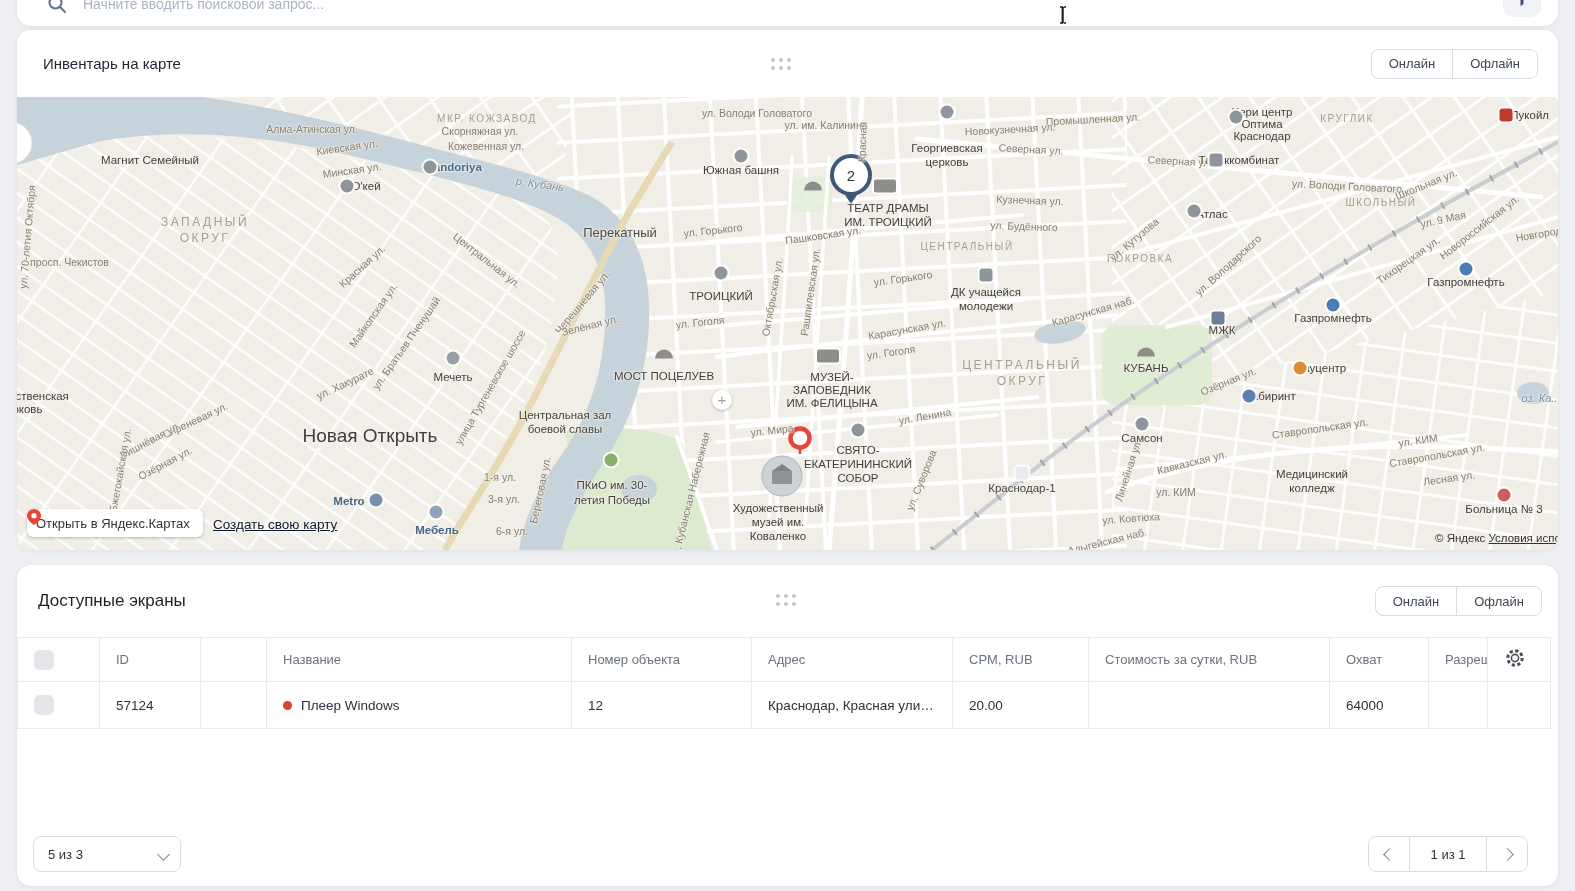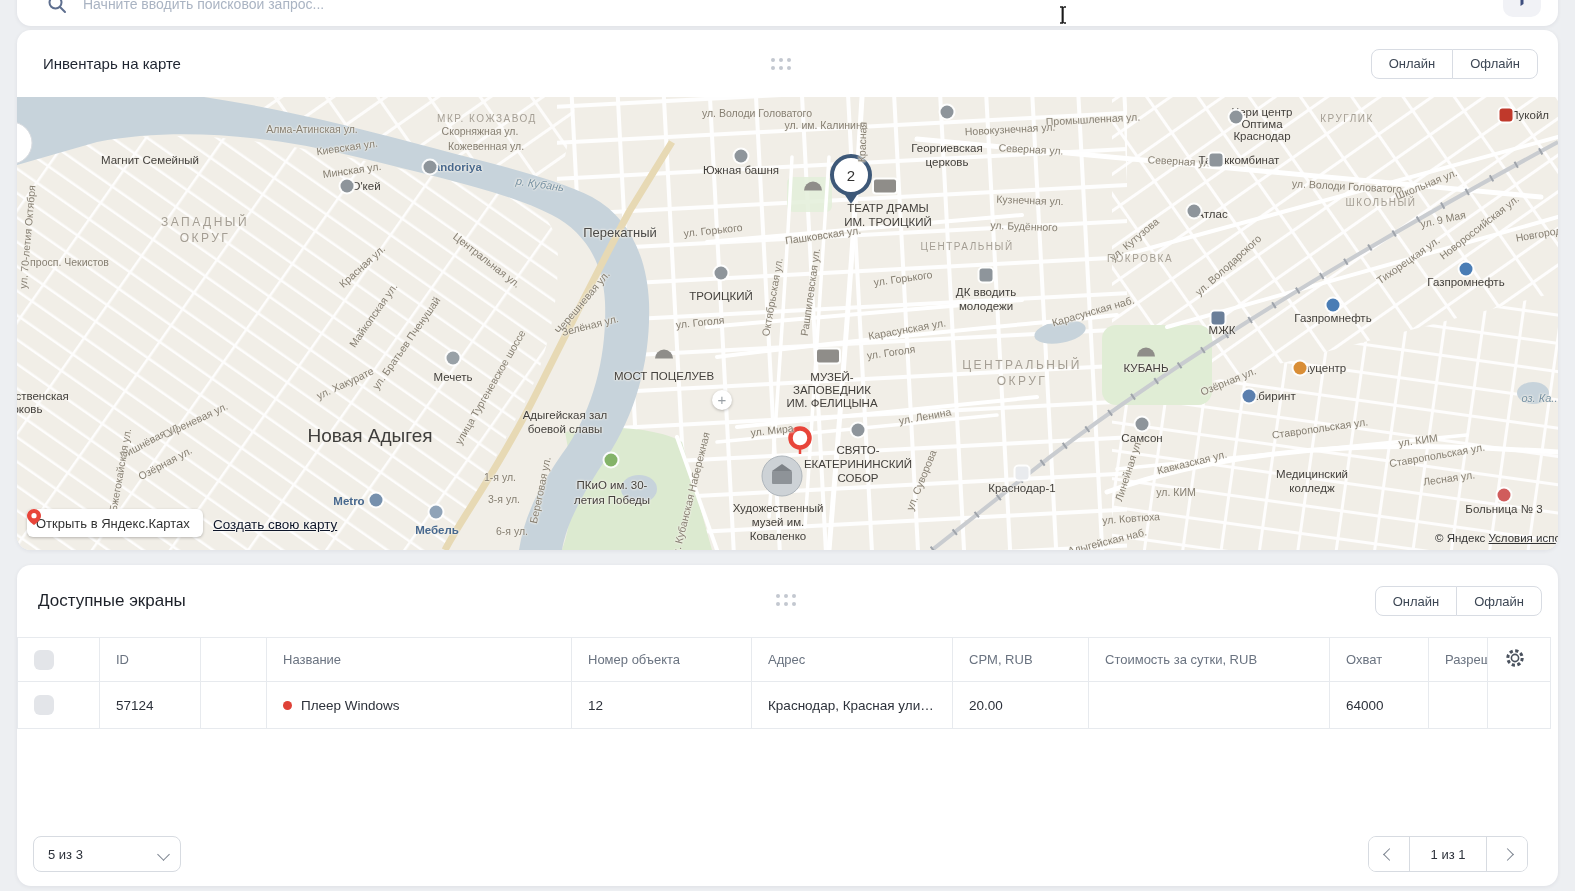--- a/index.html
+++ b/index.html
@@ -268,21 +268,21 @@
         <div class="ml st" style="left: 806px; top: 138px; transform: translate(-50%, -50%) rotate(-8deg);">Пашковская ул.</div>
         <div class="ml st" style="left: 886px; top: 181px; transform: translate(-50%, -50%) rotate(-8deg);">ул. Горького</div>
         <div class="ml d" style="left: 1123px; top: 161px;">ПОКРОВКА</div>
         <div class="ml st" style="left: 1117px; top: 142px; transform: translate(-50%, -50%) rotate(-40deg);">ул. Кутузова</div>
         <div class="ml st" style="left: 1211px; top: 168px; transform: translate(-50%, -50%) rotate(-42deg);">ул. Володарского</div>
         <div class="ml st" style="left: 1391px; top: 163px; transform: translate(-50%, -50%) rotate(-35deg);">Тихорецкая ул.</div>
         <div class="ml poi" style="left: 1449px; top: 185px;">Газпромнефть</div>
         <div class="ml poi" style="left: 704px; top: 199px;">ТРОИЦКИЙ</div>
         <div class="ml st" style="left: 683px; top: 225px; transform: translate(-50%, -50%) rotate(-6deg);">ул. Гоголя</div>
         <div class="ml st" style="left: 874px; top: 255px; transform: translate(-50%, -50%) rotate(-8deg);">ул. Гоголя</div>
-        <div class="ml poi" style="left: 969px; top: 195px;">ДК вводить</div>
+        <div class="ml poi" style="left: 969px; top: 195px;">ДК учащейся</div>
         <div class="ml poi" style="left: 969px; top: 209px;">молодежи</div>
         <div class="ml st" style="left: 890px; top: 232px; transform: translate(-50%, -50%) rotate(-10deg);">Карасунская ул.</div>
         <div class="ml st" style="left: 1076px; top: 214px; transform: translate(-50%, -50%) rotate(-16deg);">Карасунская наб.</div>
         <div class="ml poi" style="left: 1205px; top: 233px;">МЖК</div>
         <div class="ml poi" style="left: 1316px; top: 221px;">Газпромнефть</div>
         <div class="ml poi" style="left: 1304px; top: 271px;">Бауцентр</div>
         <div class="ml poi" style="left: 1129px; top: 271px;">КУБАНЬ</div>
         <div class="ml st" style="left: 1211px; top: 284px; transform: translate(-50%, -50%) rotate(-22deg);">Озёрная ул.</div>
         <div class="ml poi" style="left: 1253px; top: 299px;">Лабиринт</div>
         <div class="ml wtr" style="left: 1524px; top: 301px;">оз. Ка...</div>
@@ -310,39 +310,39 @@
         <div class="ml st" style="left: 1159px; top: 395px;">ул. КИМ</div>
         <div class="ml st" style="left: 1111px; top: 373px; transform: translate(-50%, -50%) rotate(-72deg);">Линейная ул.</div>
         <div class="ml st" style="left: 904px; top: 383px; transform: translate(-50%, -50%) rotate(-68deg);">ул. Суворова</div>
         <div class="ml poi" style="left: 1295px; top: 377px;">Медицинский</div>
         <div class="ml poi" style="left: 1295px; top: 391px;">колледж</div>
         <div class="ml poi" style="left: 1005px; top: 391px;">Краснодар-1</div>
         <div class="ml st" style="left: 1432px; top: 381px; transform: translate(-50%, -50%) rotate(-8deg);">Лесная ул.</div>
         <div class="ml poi" style="left: 1487px; top: 412px;">Больница № 3</div>
         <div class="ml st" style="left: 1114px; top: 421px; transform: translate(-50%, -50%) rotate(-4deg);">ул. Ковтюха</div>
         <div class="ml st" style="left: 1090px; top: 444px; transform: translate(-50%, -50%) rotate(-14deg);">Адыгейская наб.</div>
-        <div class="ml city" style="left: 353px; top: 339px;">Новая Адыгея</div>
+        <div class="ml city" style="left: 353px; top: 339px;">Новая Открыть</div>
         <div class="ml st" style="left: 345px; top: 169px; transform: translate(-50%, -50%) rotate(-42deg);">Красная ул.</div>
         <div class="ml st" style="left: 470px; top: 163px; transform: translate(-50%, -50%) rotate(38deg);">Центральная ул.</div>
         <div class="ml st" style="left: 565px; top: 205px; transform: translate(-50%, -50%) rotate(-50deg);">Черешневая ул.</div>
         <div class="ml st" style="left: 573px; top: 228px; transform: translate(-50%, -50%) rotate(-14deg);">Зелёная ул.</div>
         <div class="ml st" style="left: 356px; top: 218px; transform: translate(-50%, -50%) rotate(-55deg);">Майкопская ул.</div>
         <div class="ml st" style="left: 389px; top: 246px; transform: translate(-50%, -50%) rotate(-55deg);">ул. Братьев Пченушай</div>
         <div class="ml st" style="left: 328px; top: 286px; transform: translate(-50%, -50%) rotate(-25deg);">ул. Хакурате</div>
         <div class="ml st" style="left: 473px; top: 290px; transform: translate(-50%, -50%) rotate(-60deg);">улица Тургеневское шоссе</div>
         <div class="ml st" style="left: 178px; top: 323px; transform: translate(-50%, -50%) rotate(-25deg);">Сиреневая ул.</div>
         <div class="ml st" style="left: 133px; top: 343px; transform: translate(-50%, -50%) rotate(-28deg);">Вишнёвая ул.</div>
         <div class="ml st" style="left: 148px; top: 366px; transform: translate(-50%, -50%) rotate(-28deg);">Озёрная ул.</div>
         <div class="ml st" style="left: 103px; top: 373px; transform: translate(-50%, -50%) rotate(-80deg);">Бжегокайская ул.</div>
         <div class="ml st" style="left: 40px; top: 165px; padding-left: 25px;">просп. Чекистов</div>
         <div class="ml st" style="left: 10px; top: 140px; transform: translate(-50%, -50%) rotate(-85deg);">ул. 70-летия Октября</div>
         <div class="ml poi" style="left: 8px; top: 299px;">Рождественская</div>
         <div class="ml poi" style="left: 4px; top: 312px;">церковь</div>
         <div class="ml poi" style="left: 436px; top: 280px;">Мечеть</div>
-        <div class="ml poi" style="left: 548px; top: 318px;">Адыгейская зал</div>
+        <div class="ml poi" style="left: 548px; top: 318px;">Центральная зал</div>
         <div class="ml poi" style="left: 548px; top: 332px;">боевой славы</div>
         <div class="ml st" style="left: 523px; top: 393px; transform: translate(-50%, -50%) rotate(-78deg);">Береговая ул.</div>
         <div class="ml st" style="left: 483px; top: 380px;">1-я ул.</div>
         <div class="ml st" style="left: 487px; top: 402px;">3-я ул.</div>
         <div class="ml st" style="left: 495px; top: 434px;">6-я ул.</div>
         <div class="ml poib" style="left: 332px; top: 404px;">Metro</div>
         <div class="ml poib" style="left: 420px; top: 433px;">Мебель</div>
         <div class="ml poi" style="left: 595px; top: 388px;">ПКиО им. 30-</div>
         <div class="ml poi" style="left: 595px; top: 403px;">летия Победы</div>
         <div class="ml st" style="left: 673px; top: 399px; transform: translate(-50%, -50%) rotate(-76deg);">ул. Кубанская Набережная</div>

